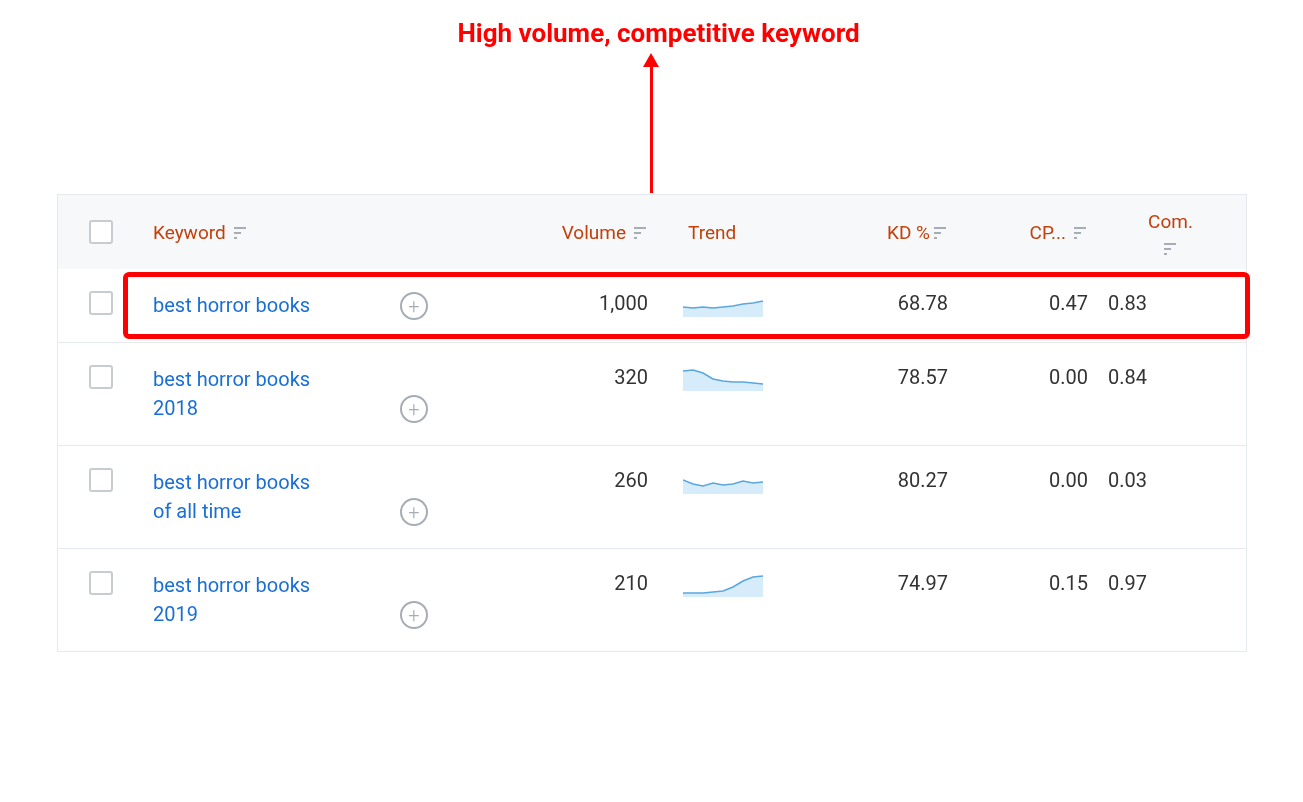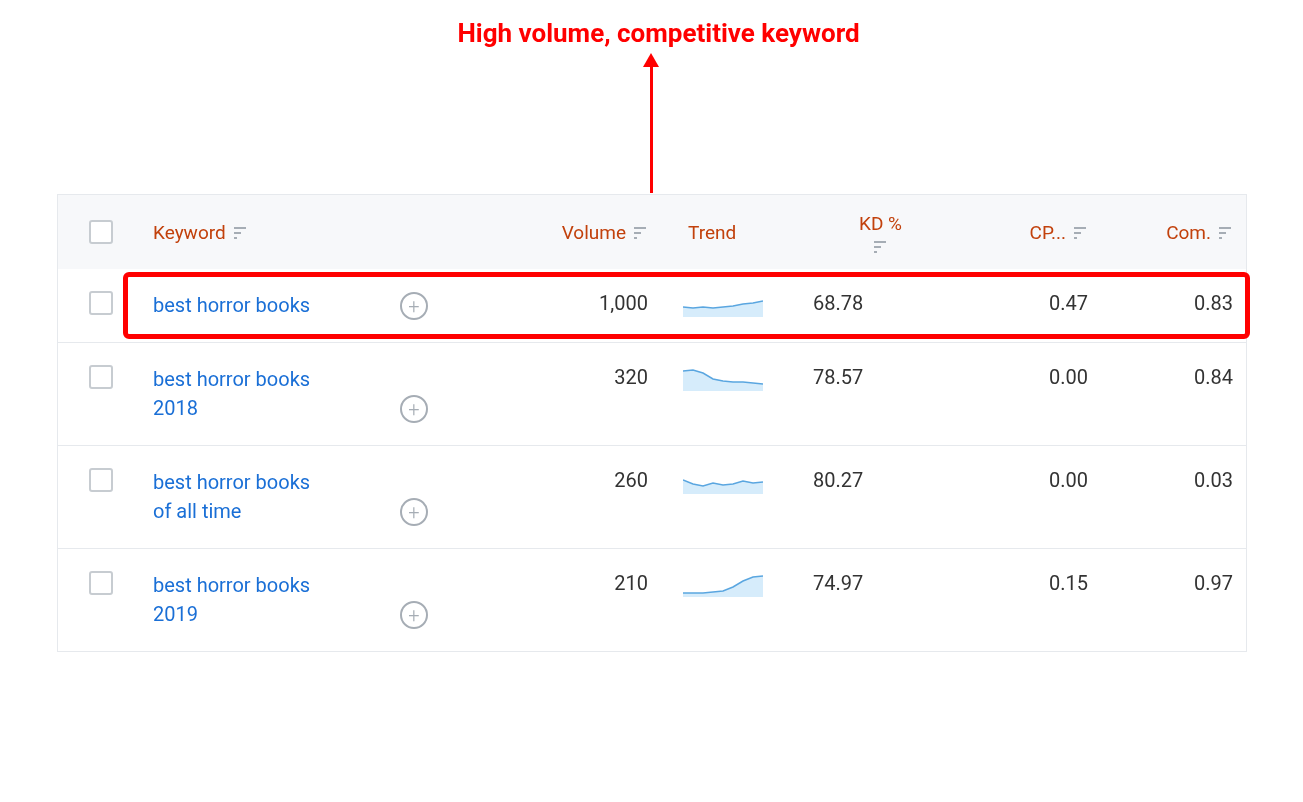--- a/index.html
+++ b/index.html
@@ -57,23 +57,23 @@
     align-items: center;
     height: 74px;
     color: #c2410c;
     font-size: 19px;
   }
   .th, .td { padding: 0 10px; }
   .col-check { width: 85px; display:flex; justify-content:center; }
   .col-keyword { width: 305px; display:flex; align-items:center; gap:8px;}
   .col-volume { width: 210px; text-align:right; display:flex; justify-content:flex-end; align-items:center; gap:8px;}
   .col-trend { width: 145px; text-align:left; display:flex; align-items:center; gap:8px; padding-left:30px;}
-  .col-kd { width: 155px; text-align:right; display:flex; justify-content:flex-end; align-items:center; gap:4px;flex-direction:column;}
+  .col-kd { width: 155px; text-align:right; display:flex; justify-content:flex-end; align-items:center; gap:4px;}
   .col-cpc { width: 140px; text-align:right; display:flex; justify-content:flex-end; align-items:center; gap:8px;}
-  .col-com { width: 145px; text-align:right; display:flex; justify-content:flex-end; align-items:center; gap:8px;}
+  .col-com { width: 145px; text-align:right; display:flex; justify-content:flex-end; align-items:center; gap:8px;flex-direction:column;}
   .sort-icon {
     display:inline-block;
     position: relative;
     width: 14px;
     height: 14px;
   }
   .sort-icon::before, .sort-icon::after {
     content:'';
     position:absolute;
     background:#a6adb5;

